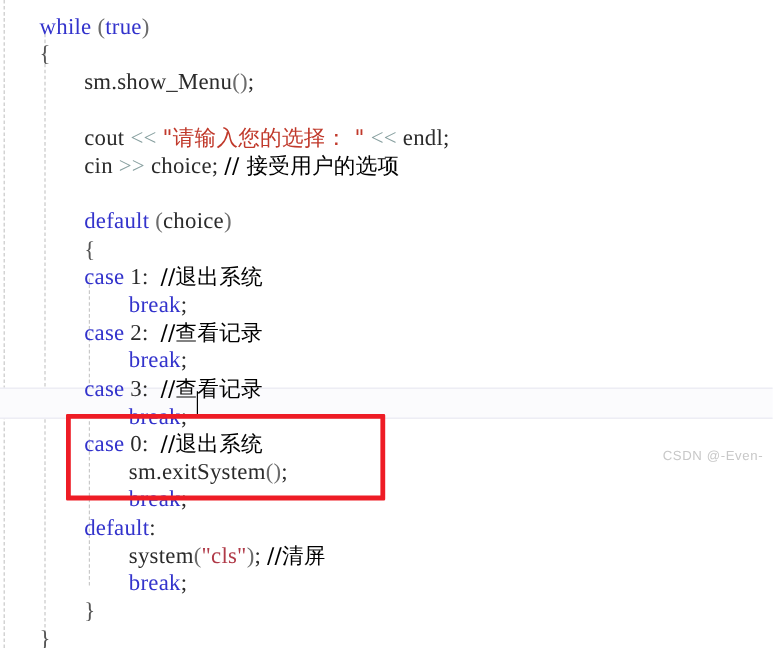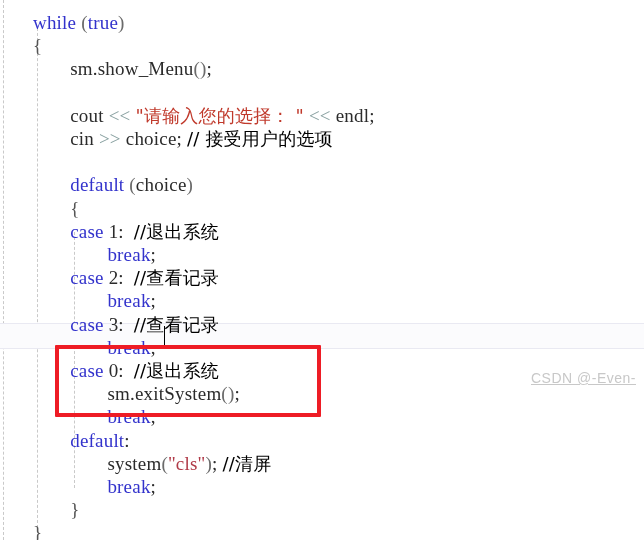--- a/index.html
+++ b/index.html
@@ -98,24 +98,23 @@
   .op       { color: #88a0a0; }          
 
   .cn { font-family: "DejaVu Sans", sans-serif; font-size: 18px; }
 
   
   .watermark {
     position: absolute;
     right: 8px;
     bottom: 8px;
     font-family: "Liberation Sans", sans-serif;
-    font-size: 14px;
+    font-size: 11px;
     color: #c8c8c8;
     letter-spacing: 0.5px;
-    text-decoration: underline;
   }
 </style>
 </head>
 <body>
 
 <div id="editor">
 
   <div class="guide guide-0"></div>
   <div class="guide guide-1"></div>
   <div class="guide guide-2"></div>

